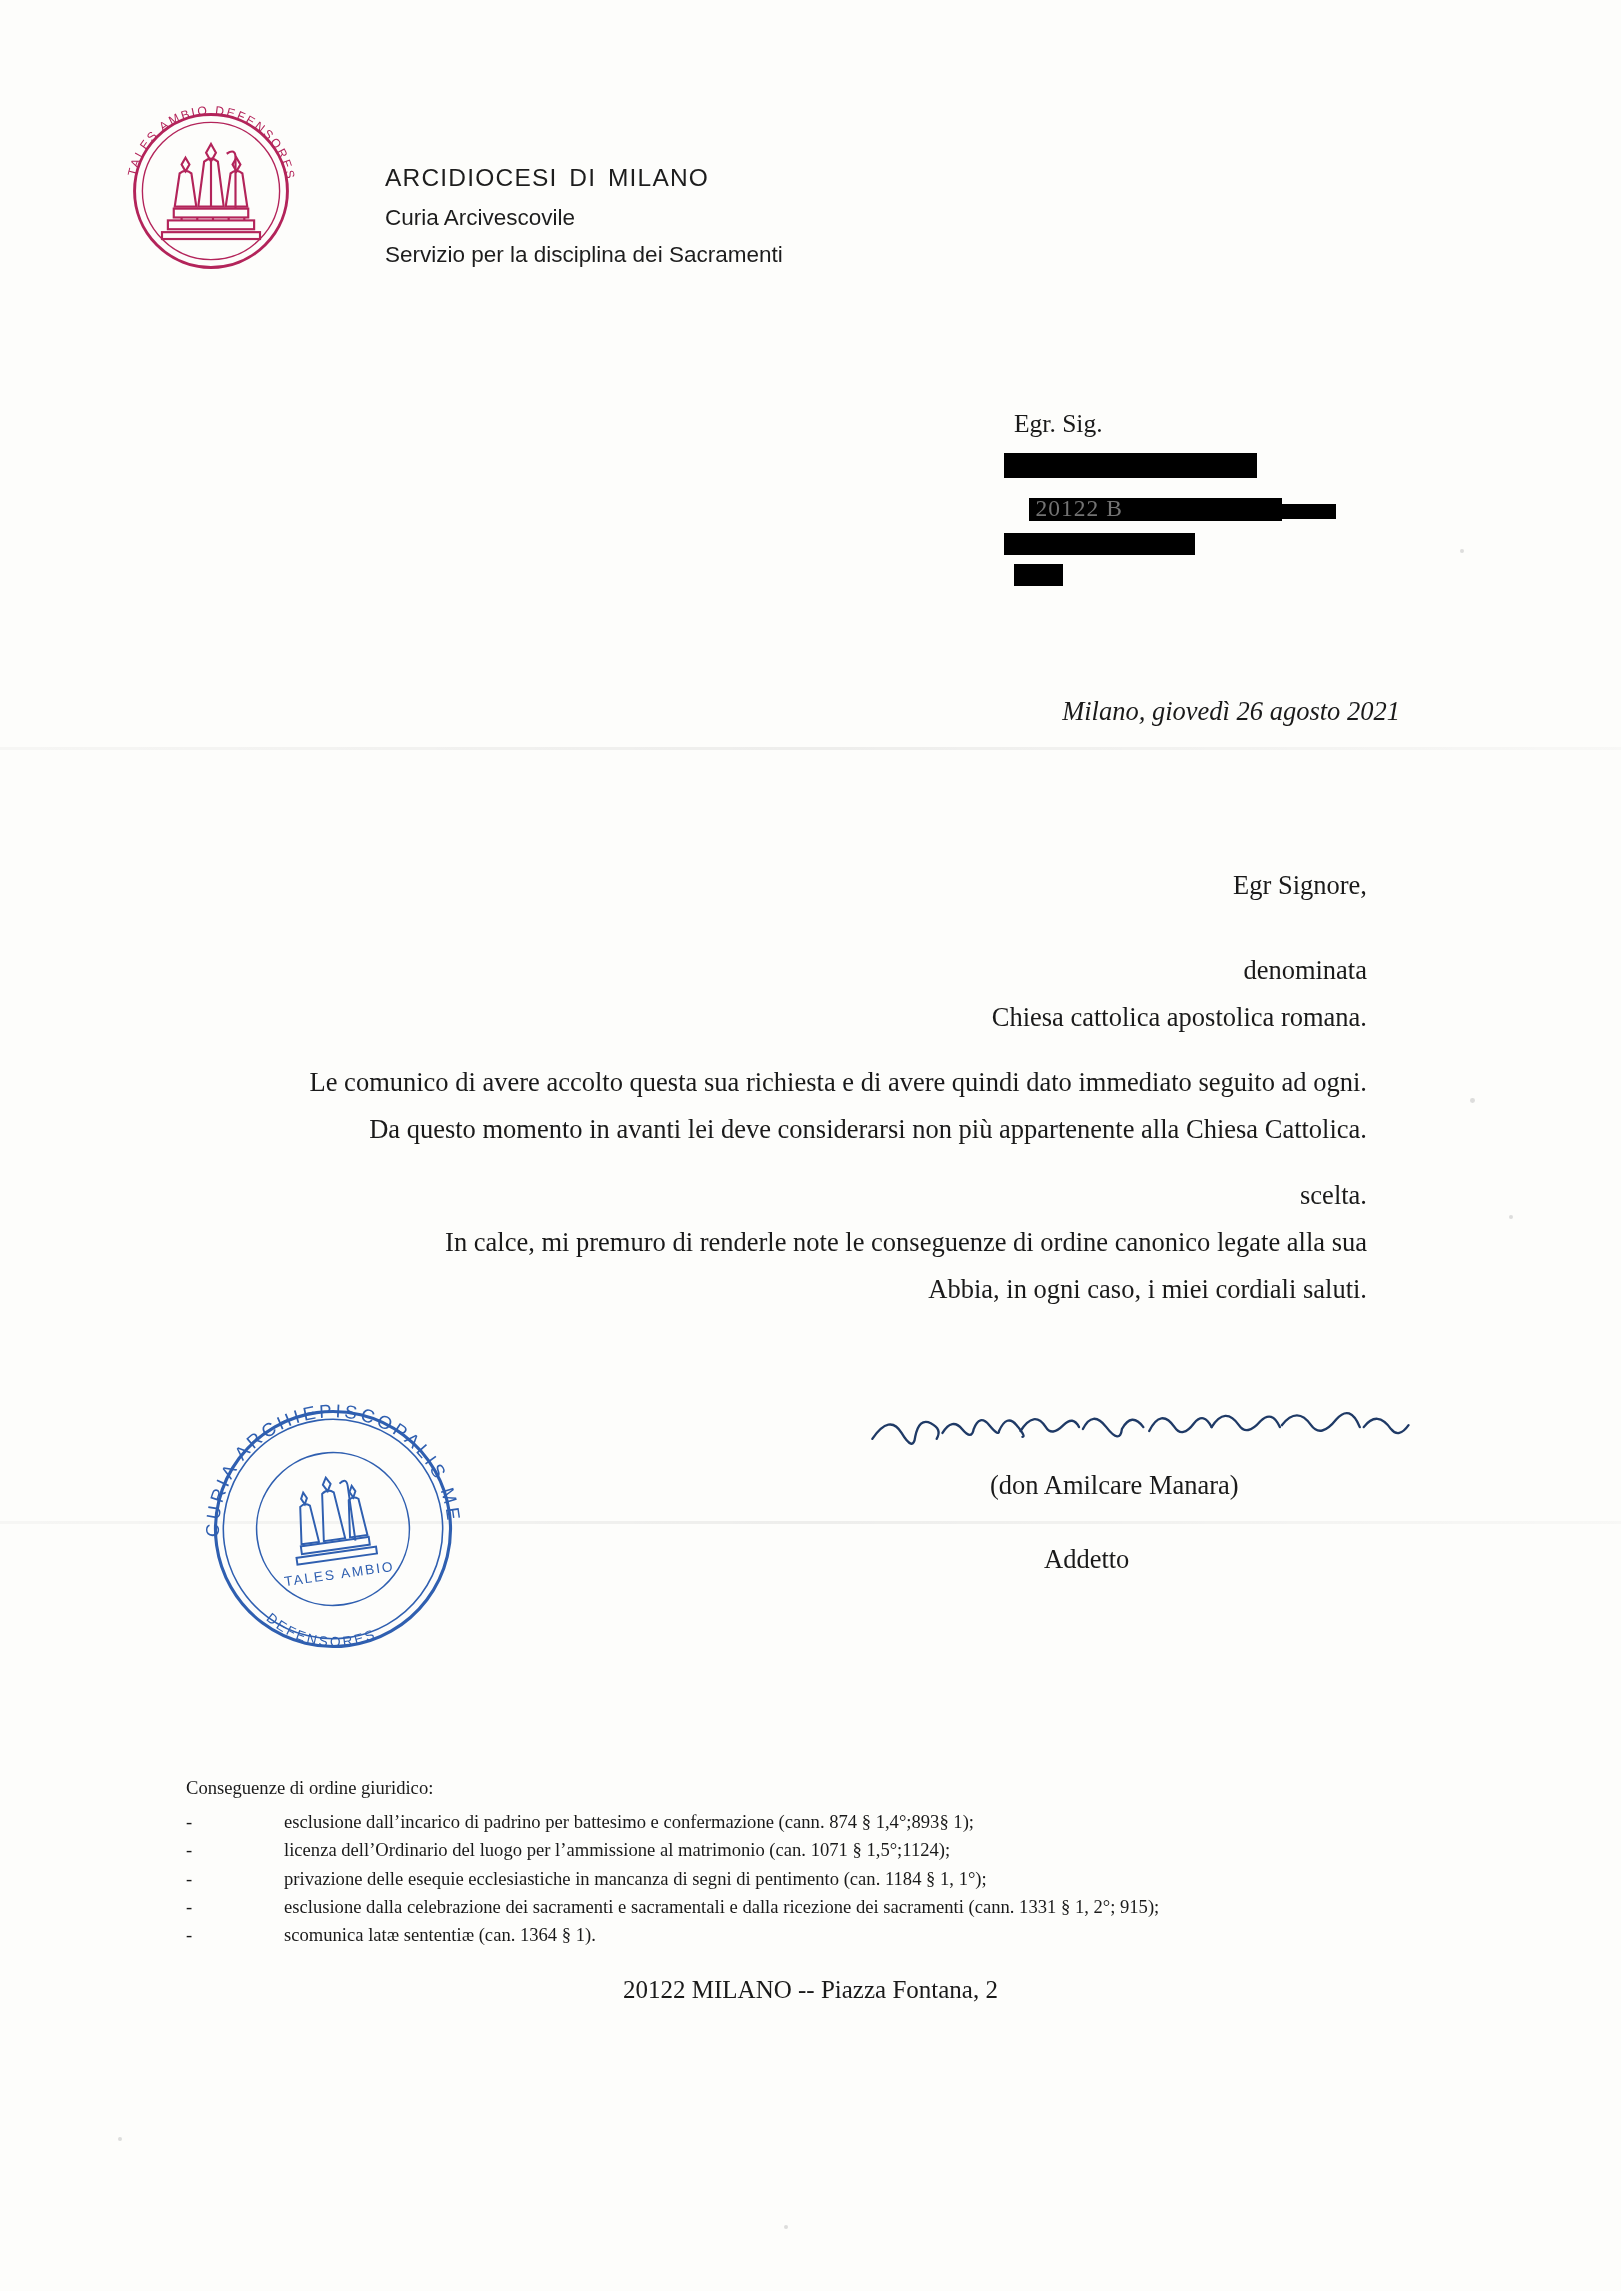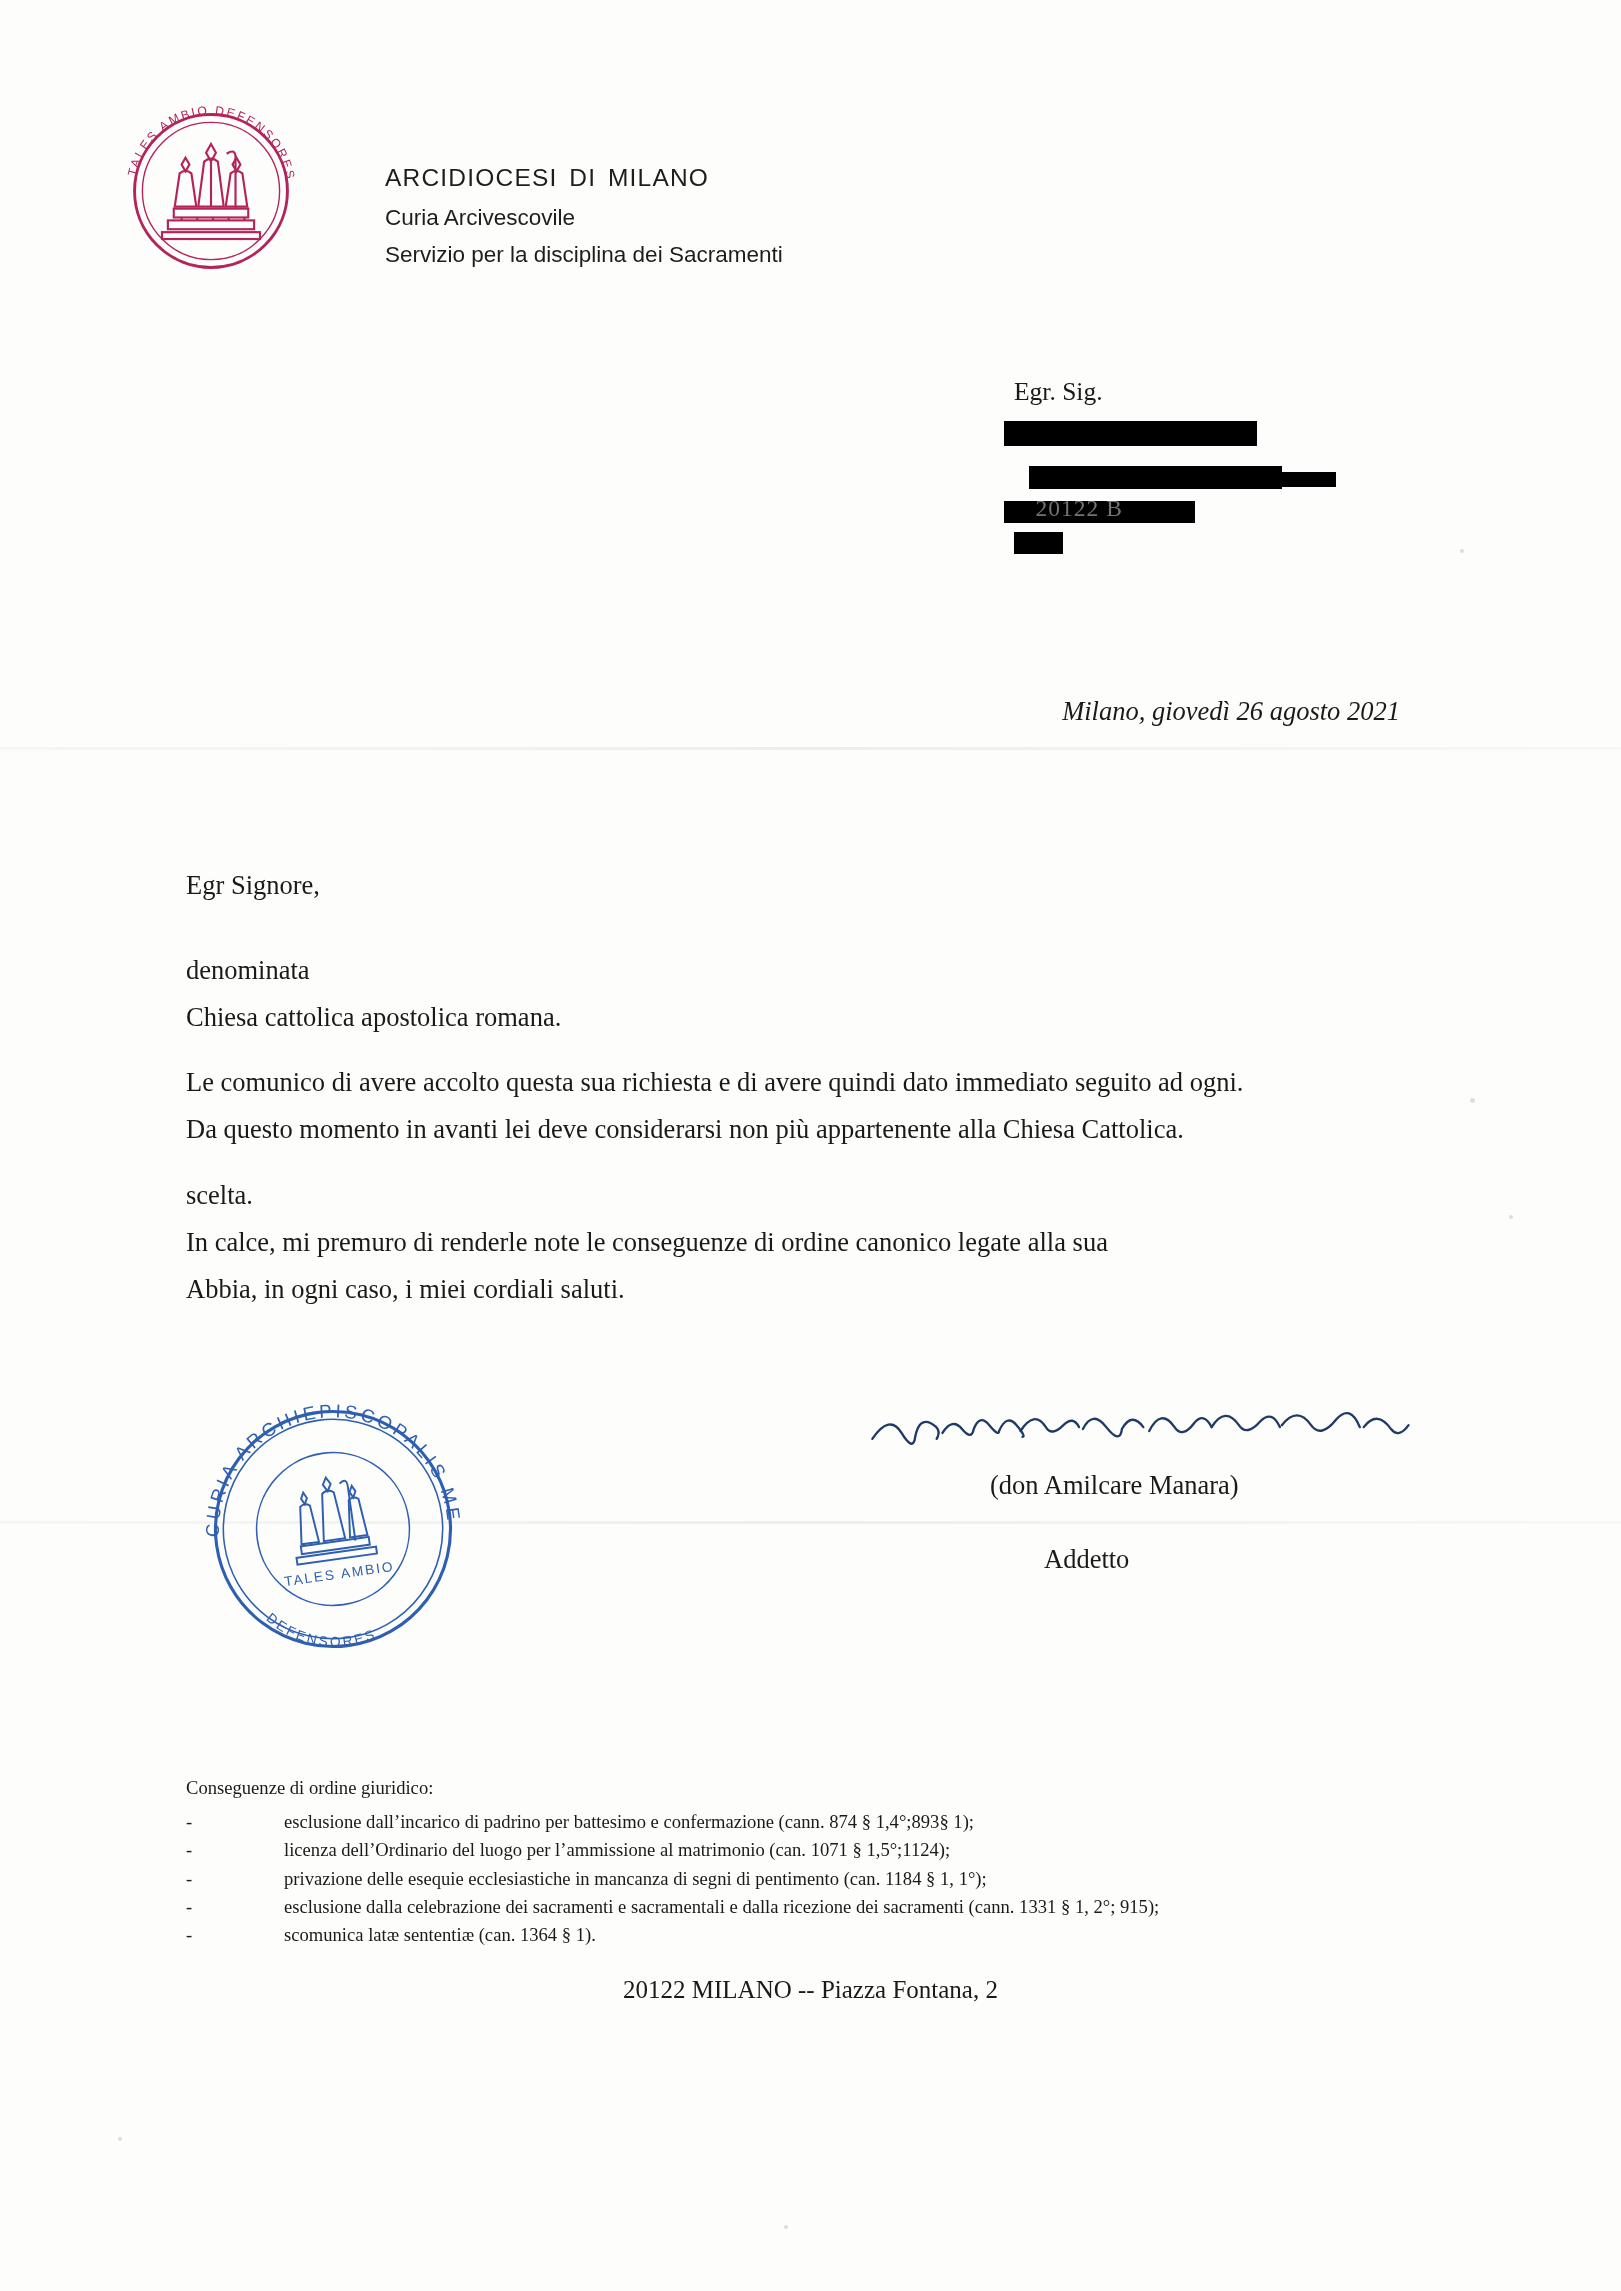--- a/index.html
+++ b/index.html
@@ -72,20 +72,21 @@
   
   .addressee {
     position: absolute;
     top: 377px;
     left: 1014px;
   }
   .addr-label {
     font-size: 25.5px;
     font-family: "Liberation Serif", serif;
     margin-bottom: 13.7px;
+    margin-top: 32px;
   }
   .redaction {
     background: #000000;
     display: block;
   }
   .r1 { width: 253px; height: 25.5px; margin-left: -9.8px; margin-bottom: 19.6px; }
   .r2 { width: 253px; height: 23.5px; margin-left: 14.7px; margin-bottom: 5.9px; }
   .r2b { width: 69px; height: 15.7px; margin-left: 253px; margin-top: -23.5px; margin-bottom: 13.7px; }
   .r3 { width: 191px; height: 21.6px; margin-left: -9.8px; margin-bottom: 9.8px; }
   .r4 { width: 49px; height: 21.6px; margin-left: 0px; }
@@ -109,21 +110,21 @@
 
   
   .body-block {
     position: absolute;
     top: 867px;
     left: 186px;
     width: 1181px;
     font-size: 26.5px;
     line-height: 1.42;
   }
-  .body-block p { margin: 0 0 27.4px 0; }
+  .body-block p { margin: 0 0 27.4px 0; text-align: right; }
   .body-block p.tight { margin-bottom: 9.8px; }
   .greeting { margin-bottom: 47px !important; }
   .para-gap { margin-top: 39px; }
 
   
   .stamp {
     position: absolute;
     top: 1387px;
     left: 191px;
     width: 284px;

